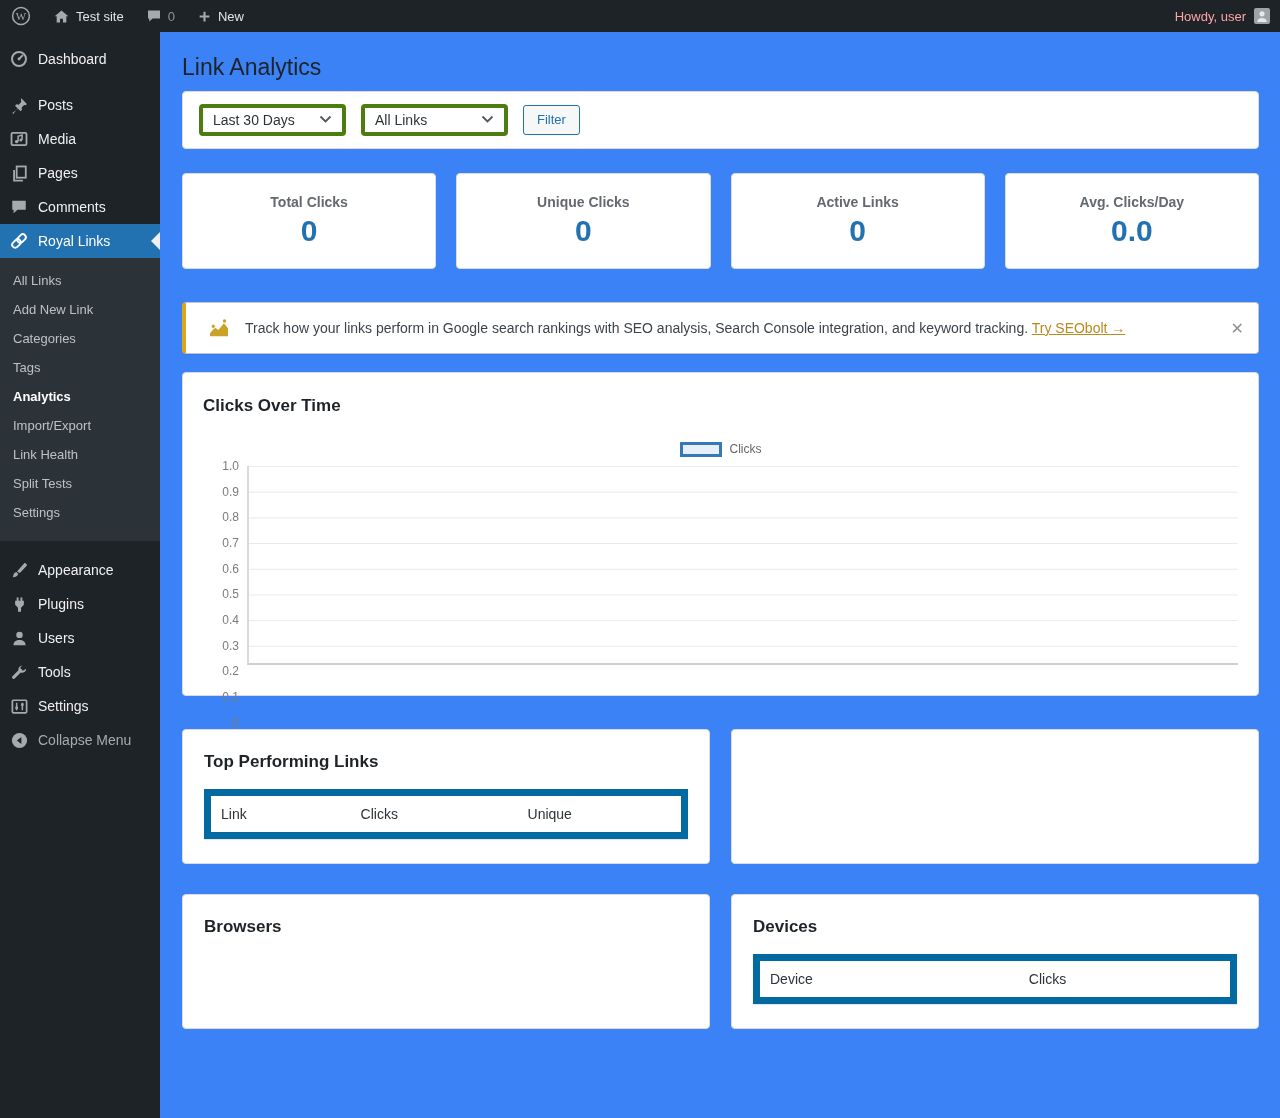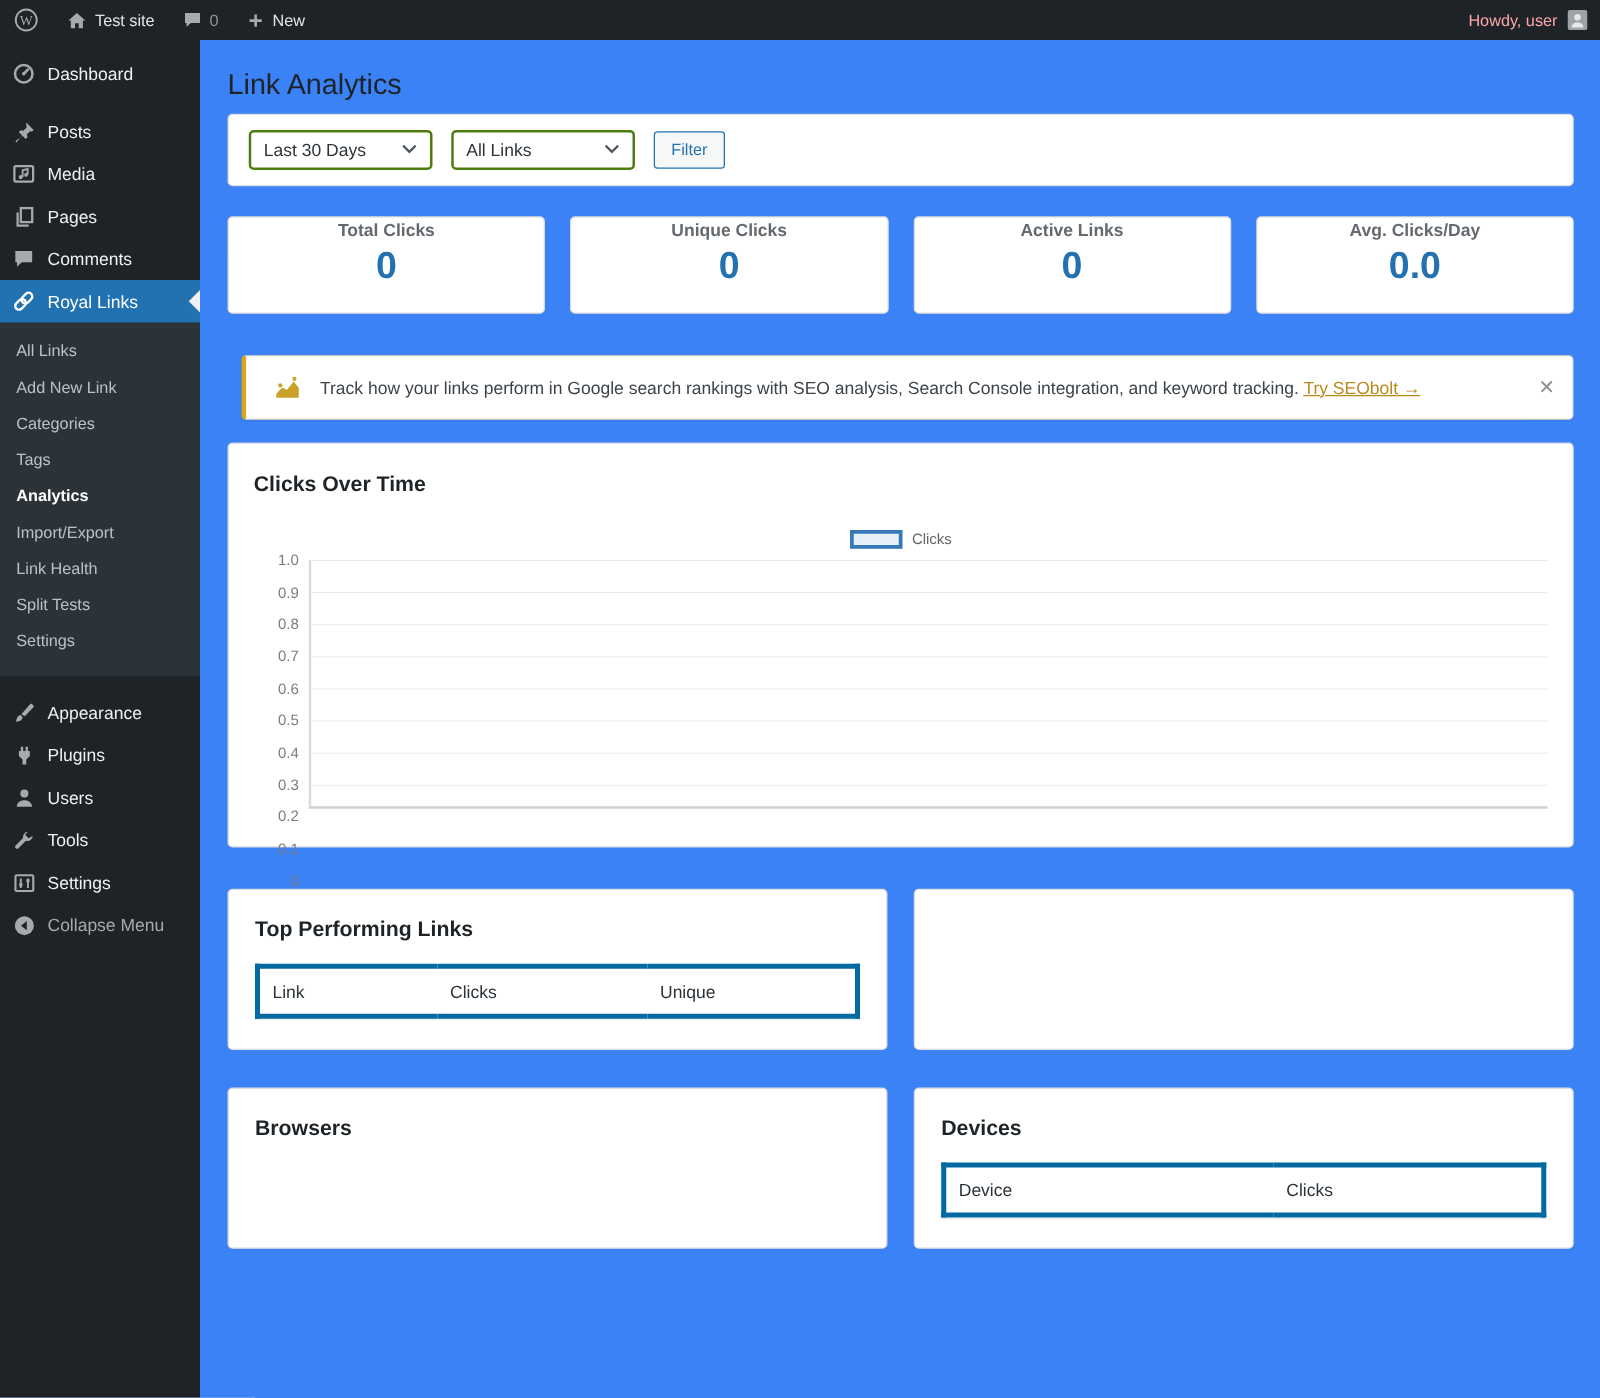--- a/index.html
+++ b/index.html
@@ -47,39 +47,39 @@
   
   #content {
     position:absolute; top:32px; left:160px; right:0; bottom:0;
     background:#3b82f6; padding:21px 21px 0 22px; overflow:hidden;
   }
   h1.page-title { font-size:23px; font-weight:400; color:#1d2327; line-height:1.3; }
   .card { background:#fff; border:1px solid #dcdcde; border-radius:4px; }
   
   .filter-bar { margin-top:8px; padding:12px 16px; display:flex; align-items:center; gap:15px; }
   .fake-select {
-    width:147px; height:32px; border:2px solid #4d7c0f; border-radius:4px;
+    width:147px; height:32px; border:4px solid #4d7c0f; border-radius:4px;
     background:#fff; display:flex; align-items:center; justify-content:space-between;
     padding:0 10px 0 10px; font-size:14px; color:#2c3338; cursor:pointer;
   }
   .filter-btn {
     height:30px; padding:0 13px; background:#f6f7f7; border:1px solid #2271b1;
     border-radius:3px; color:#2271b1; font-size:13px; cursor:pointer;
     font-family:"Liberation Sans",sans-serif;
   }
   
   .stats-row { margin-top:24px; display:grid; grid-template-columns:repeat(4,1fr); gap:20px; }
-  .stat-card { text-align:center; padding:2px 0 19px; }
+  .stat-card { text-align:center; padding:20px 0 19px; }
   .stat-label { font-size:14px; font-weight:bold; color:#646970; margin-bottom:3px; }
   .stat-value { font-size:30px; font-weight:bold; color:#2271b1; line-height:1.2; }
   
   .notice {
     margin-top:33px; background:#fff; border:1px solid #c3c4c7; border-left:4px solid #dba617;
     border-radius:4px; padding:13px 48px 13px 21px; display:flex; align-items:center; gap:14px;
-    position:relative; box-shadow:0 1px 1px rgba(0,0,0,.04);margin-left:11px;
+    position:relative; box-shadow:0 1px 1px rgba(0,0,0,.04);
   }
   .notice-text { font-size:14px; color:#3c434a; }
   .notice-link { color:#bb8a1f; text-decoration:underline; cursor:pointer; }
   .notice-dismiss {
     position:absolute; right:14px; top:50%; transform:translateY(-50%);
     color:#8c8f94; font-size:16px; cursor:pointer; background:none; border:none;
     font-family:"Liberation Sans",sans-serif;
   }
   
   .chart-card { margin-top:18px; padding:23px 20px 30px; }
@@ -98,21 +98,21 @@
     position:absolute; left:-46px; width:38px; text-align:right;
     font-size:12px; color:#7b7b7b; line-height:14px;
   }
   
   .panels-row { display:grid; grid-template-columns:1fr 1fr; gap:21px; }
   .row-a { margin-top:33px; }
   .row-b { margin-top:30px; }
   .panel { padding:22px 21px 24px; }
   .panel table {
     width:100%; margin-top:17px; border-collapse:collapse;
-    border:4px solid #0369a1; box-shadow:0 1px 1px rgba(0,0,0,.1);
+    border:7px solid #0369a1; box-shadow:0 1px 1px rgba(0,0,0,.1);
   }
   .panel th {
     text-align:left; font-weight:400; font-size:14px; color:#2c3338;
     padding:10px; height:37px;
   }
   svg { display:block; }
 </style>
 </head>
 <body>
 

